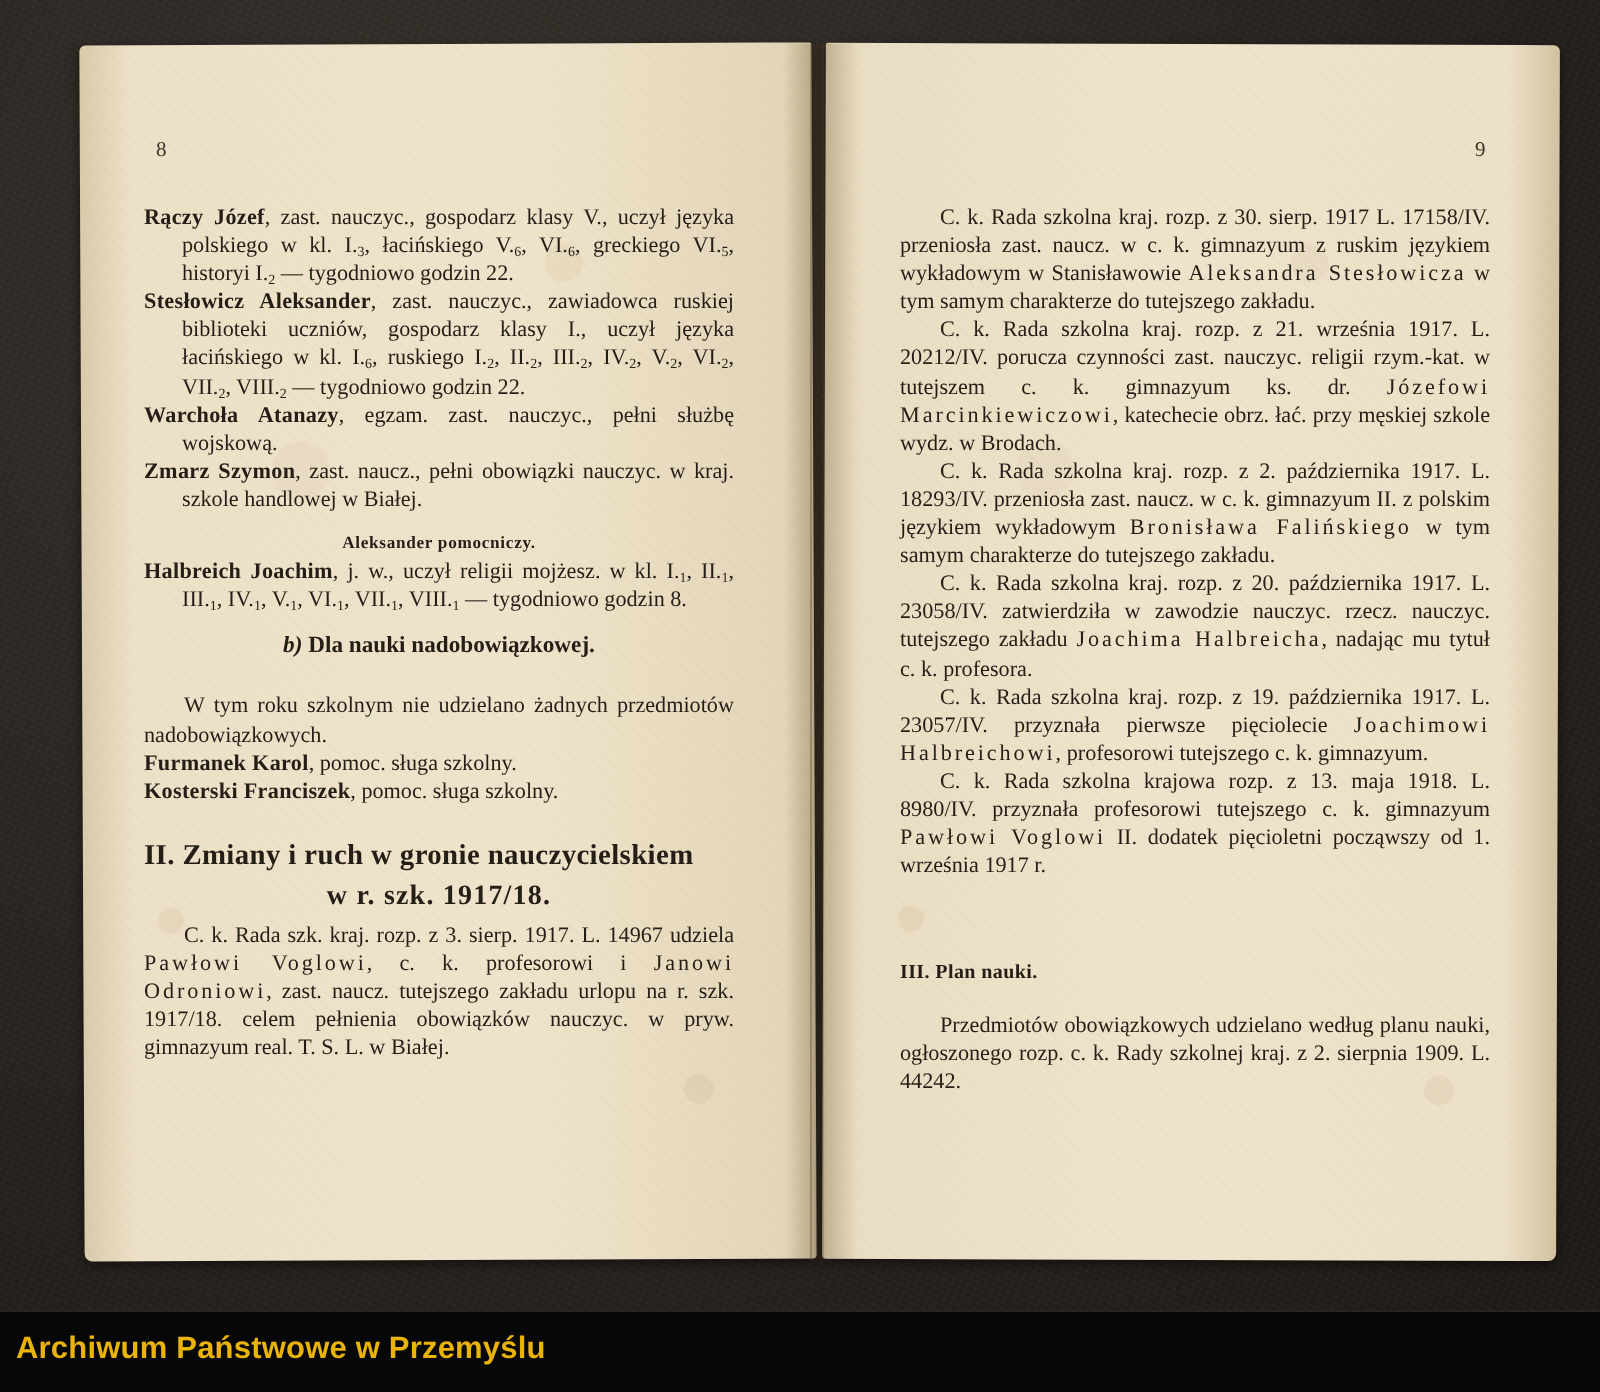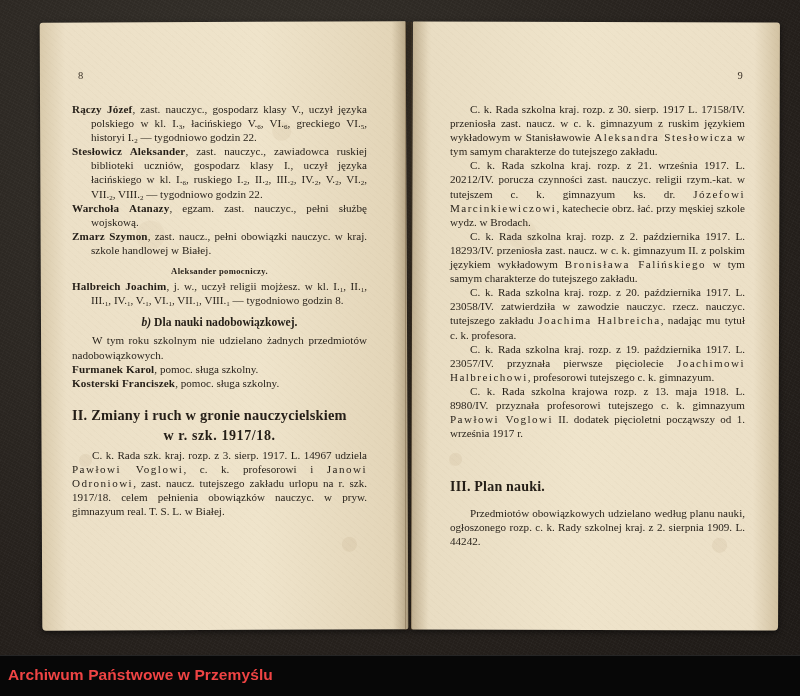--- a/index.html
+++ b/index.html
@@ -142,21 +142,21 @@
     text-align: center;
     font-weight: bold;
     font-size: 8.6px;
     letter-spacing: .35px;
     margin: 7px 0 1px 0;
   }
   .sec-head {
     text-align: center;
     font-weight: bold;
     font-size: 11.6px;
-    margin: 9px 0 3px 0;
+    margin: 9px 0 16px 0;
   }
   .sec-head .it { font-style: italic; font-weight: bold; }
   .roman-head {
     text-align: left;
     font-weight: bold;
     font-size: 14.4px;
     line-height: 18px;
     letter-spacing: .2px;
     margin: 16px 0 5px 0;
   }
@@ -185,21 +185,21 @@
     left: 0;
     bottom: 0;
     width: 800px;
     height: 41px;
     background: #070707;
   }
   .watermark span {
     position: absolute;
     left: 8px;
     top: 11px;
-    color: #ef4444;
+    color: #eab308;
     font-family: "Liberation Sans", sans-serif;
     font-size: 15.5px;
     font-weight: bold;
     letter-spacing: .1px;
   }
   .wm-hair {
     position: absolute;
     left: 0; top: 0;
     width: 800px; height: 1px;
     background: rgba(255,255,255,.12);
@@ -269,21 +269,21 @@
         <p class="para">C. k. Rada szkolna kraj. rozp. z 2. października 1917. L. 18293/IV. przeniosła zast. naucz. w c. k. gimnazyum II. z polskim językiem wykładowym <span class="sp">Bronisława Falińskiego</span> w tym samym charakterze do tutejszego zakładu.</p>
 
         <p class="para">C. k. Rada szkolna kraj. rozp. z 20. października 1917. L. 23058/IV. zatwierdziła w zawodzie nauczyc. rzecz. nauczyc. tutejszego zakładu <span class="sp">Joachima Halbreicha</span>, nadając mu tytuł c. k. profesora.</p>
 
         <p class="para">C. k. Rada szkolna kraj. rozp. z 19. października 1917. L. 23057/IV. przyznała pierwsze pięciolecie <span class="sp">Joachimowi Halbreichowi</span>, profesorowi tutejszego c. k. gimnazyum.</p>
 
         <p class="para">C. k. Rada szkolna krajowa rozp. z 13. maja 1918. L. 8980/IV. przyznała profesorowi tutejszego c. k. gimnazyum <span class="sp">Pawłowi Voglowi</span> II. dodatek pięcioletni począwszy od 1. września 1917 r.</p>
 
         <div class="gap-xl"></div>
 
-        <div class="roman-head" style="margin:0; font-size:14px;">III. Plan nauki.</div>
+        <div class="roman-head" style="margin:0; font-size:10px;">III. Plan nauki.</div>
 
         <div class="gap-m"></div>
 
         <p class="para">Przedmiotów obowiązkowych udzielano według planu nauki, ogłoszonego rozp. c. k. Rady szkolnej kraj. z 2. sierpnia 1909. L. 44242.</p>
 
       </div>
     </div>
 
   </div>
 

